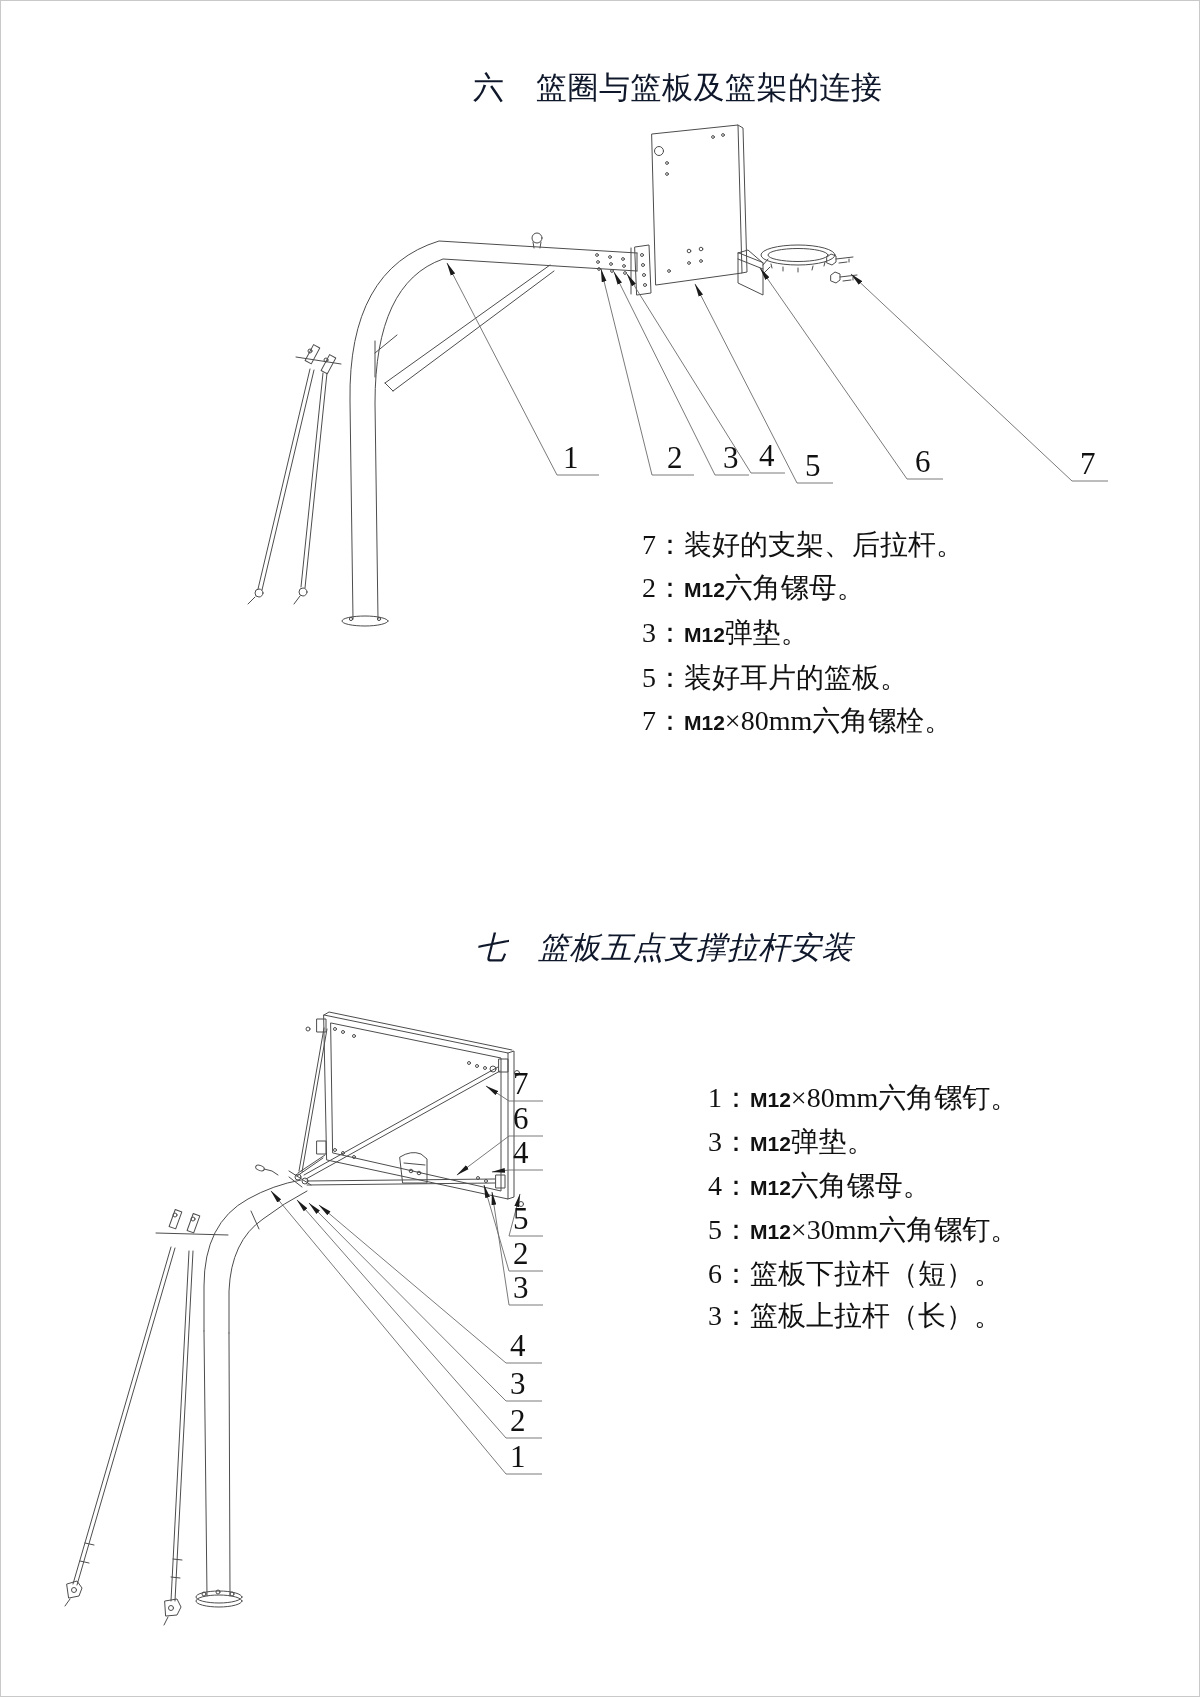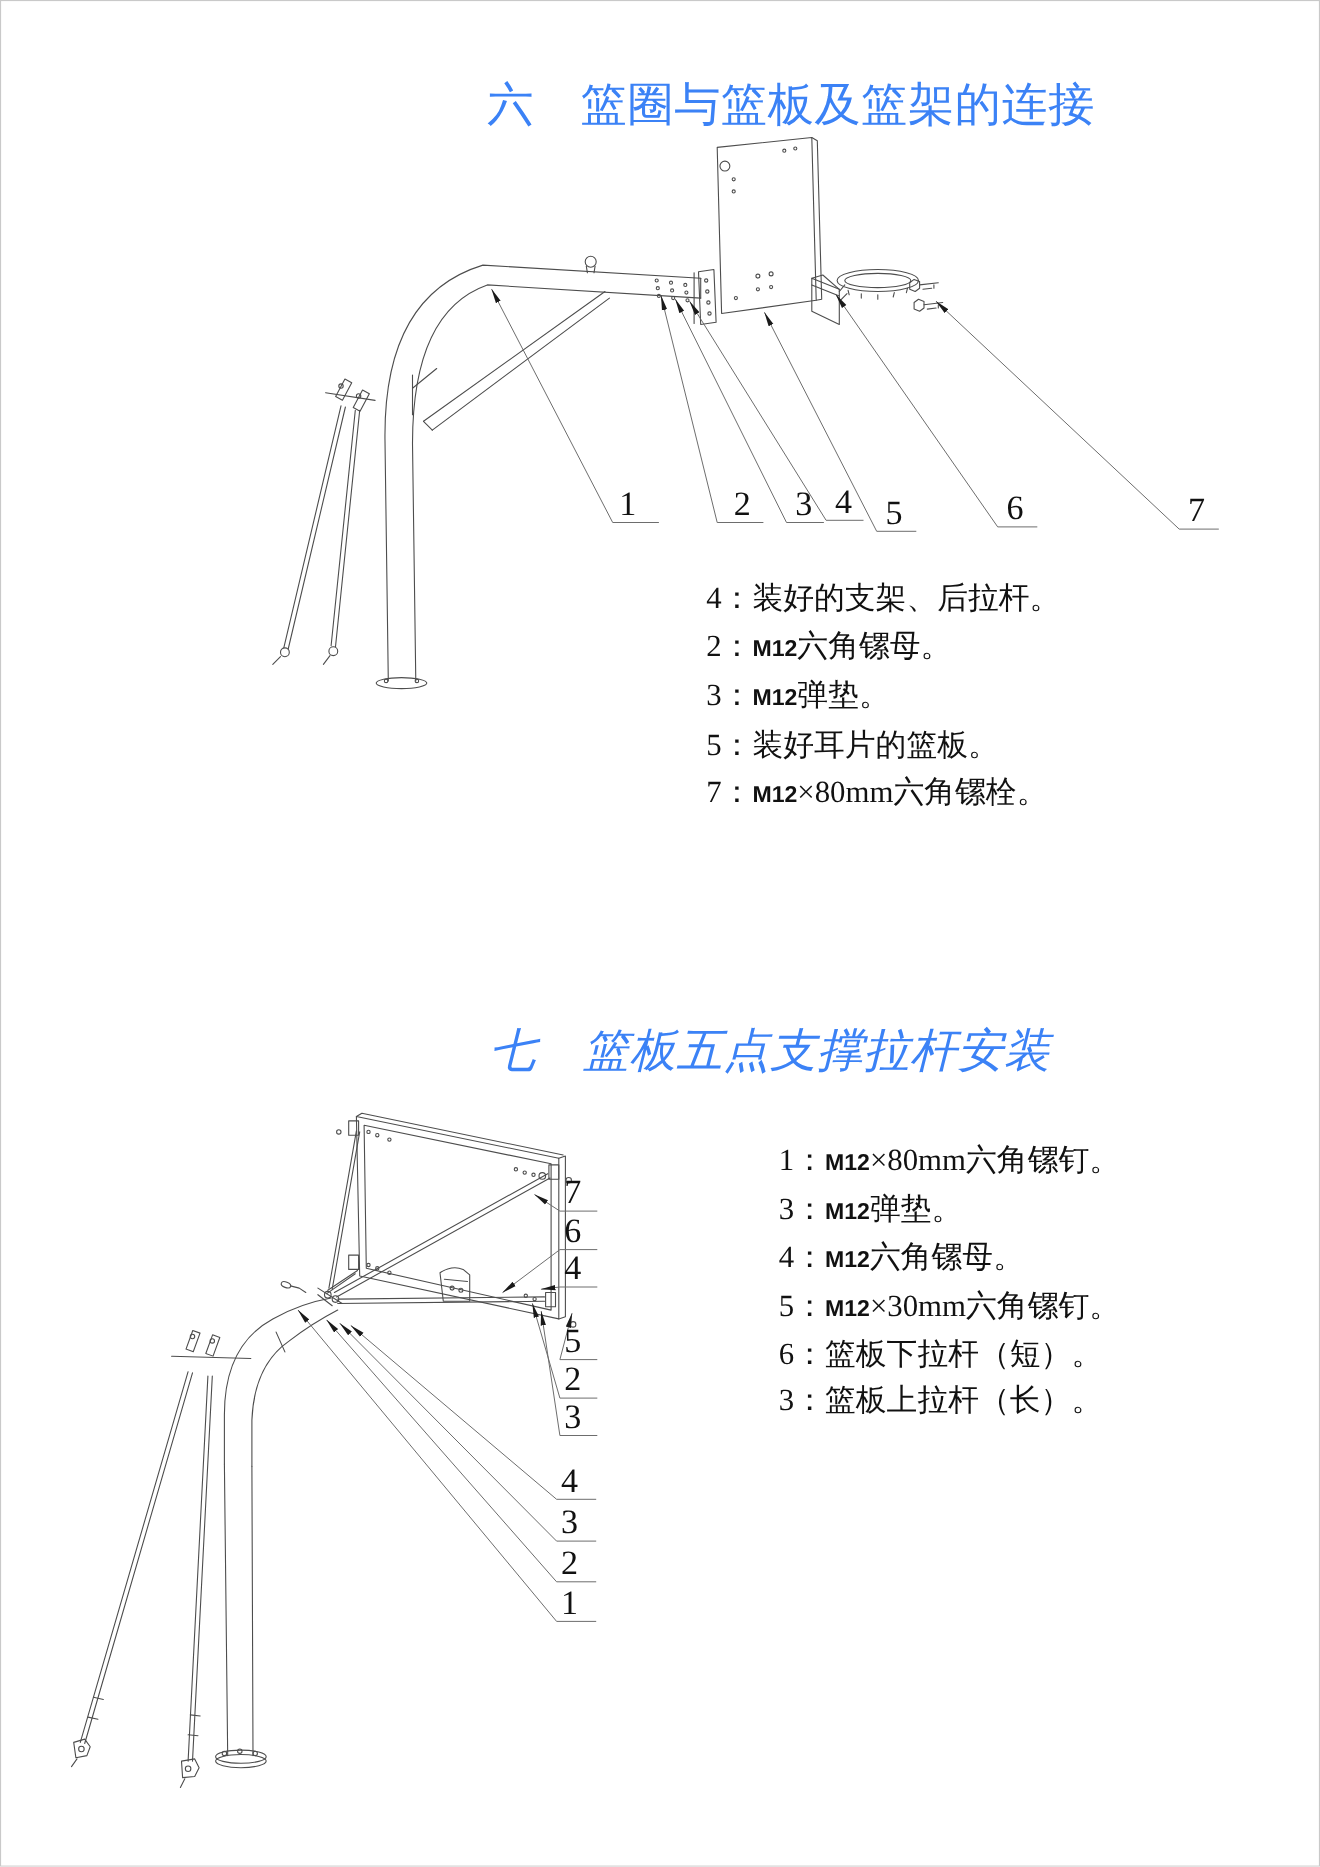--- a/index.html
+++ b/index.html
@@ -13,22 +13,22 @@
     font-family:"Liberation Serif","DejaVu Serif",serif;
     color:#1a1a1a;
   }
   svg.draw{position:absolute;left:0;pointer-events:none;}
   .ln path,.ln line,.ln ellipse,.ln circle,.ln rect,.ln polyline{
     fill:none;stroke:#4d4d4d;stroke-width:1;stroke-linecap:round;stroke-linejoin:round;
   }
   .ld path{fill:none;stroke:#6b6b6b;stroke-width:0.9;}
   .dot{fill:#4d4d4d;stroke:none;}
   .sec-title{
-    position:absolute;font-size:42px;letter-spacing:0.5px;
-    white-space:nowrap;color:#3b82f6;
+    position:absolute;font-size:31px;letter-spacing:0.5px;
+    white-space:nowrap;color:#0f172a;margin-left:30px;
   }
   .callout{
     position:absolute;font-size:31px;line-height:1.05;color:#111;
   }
   .legend{position:absolute;}
   .lg{font-size:28px;white-space:nowrap;color:#111;}
   .legend-6 .lg{line-height:43px;}
   .legend-7 .lg{line-height:42px;}
   .lat{font-family:"Liberation Sans","DejaVu Sans",sans-serif;font-weight:bold;font-size:21px;}
 </style>
@@ -142,21 +142,21 @@
 
   <div class="callout" style="left:562px;top:441px;">1</div>
   <div class="callout" style="left:666px;top:441px;">2</div>
   <div class="callout" style="left:722px;top:441px;">3</div>
   <div class="callout" style="left:758px;top:439px;">4</div>
   <div class="callout" style="left:804px;top:449px;">5</div>
   <div class="callout" style="left:914px;top:445px;">6</div>
   <div class="callout" style="left:1079px;top:447px;">7</div>
 
   <div class="legend legend-6" style="left:641px;top:522px;">
-    <div class="lg">4：装好的支架、后拉杆。</div>
+    <div class="lg">7：装好的支架、后拉杆。</div>
     <div class="lg">2：<span class="lat">M12</span>六角镙母。</div>
     <div class="lg">3：<span class="lat">M12</span>弹垫。</div>
     <div class="lg">5：装好耳片的篮板。</div>
     <div class="lg">7：<span class="lat">M12</span>×80mm六角镙栓。</div>
   </div>
 
   <div class="sec-title" style="left:444px;top:926px;font-style:italic;">七　篮板五点支撑拉杆安装</div>
 
   <svg class="draw" style="top:900px;" width="1200" height="797" viewBox="0 0 1200 797">
     <defs>
@@ -267,21 +267,21 @@
   <div class="callout" style="left:512px;top:1102px;">6</div>
   <div class="callout" style="left:512px;top:1136px;">4</div>
   <div class="callout" style="left:512px;top:1202px;">5</div>
   <div class="callout" style="left:512px;top:1237px;">2</div>
   <div class="callout" style="left:512px;top:1271px;">3</div>
   <div class="callout" style="left:509px;top:1329px;">4</div>
   <div class="callout" style="left:509px;top:1367px;">3</div>
   <div class="callout" style="left:509px;top:1404px;">2</div>
   <div class="callout" style="left:509px;top:1440px;">1</div>
 
-  <div class="legend legend-7" style="left:707px;top:1034px;">
+  <div class="legend legend-7" style="left:707px;top:1076px;">
     <div class="lg">1：<span class="lat">M12</span>×80mm六角镙钉。</div>
     <div class="lg">3：<span class="lat">M12</span>弹垫。</div>
     <div class="lg">4：<span class="lat">M12</span>六角镙母。</div>
     <div class="lg">5：<span class="lat">M12</span>×30mm六角镙钉。</div>
     <div class="lg">6：篮板下拉杆（短）。</div>
     <div class="lg">3：篮板上拉杆（长）。</div>
   </div>
 
 </div>
 

